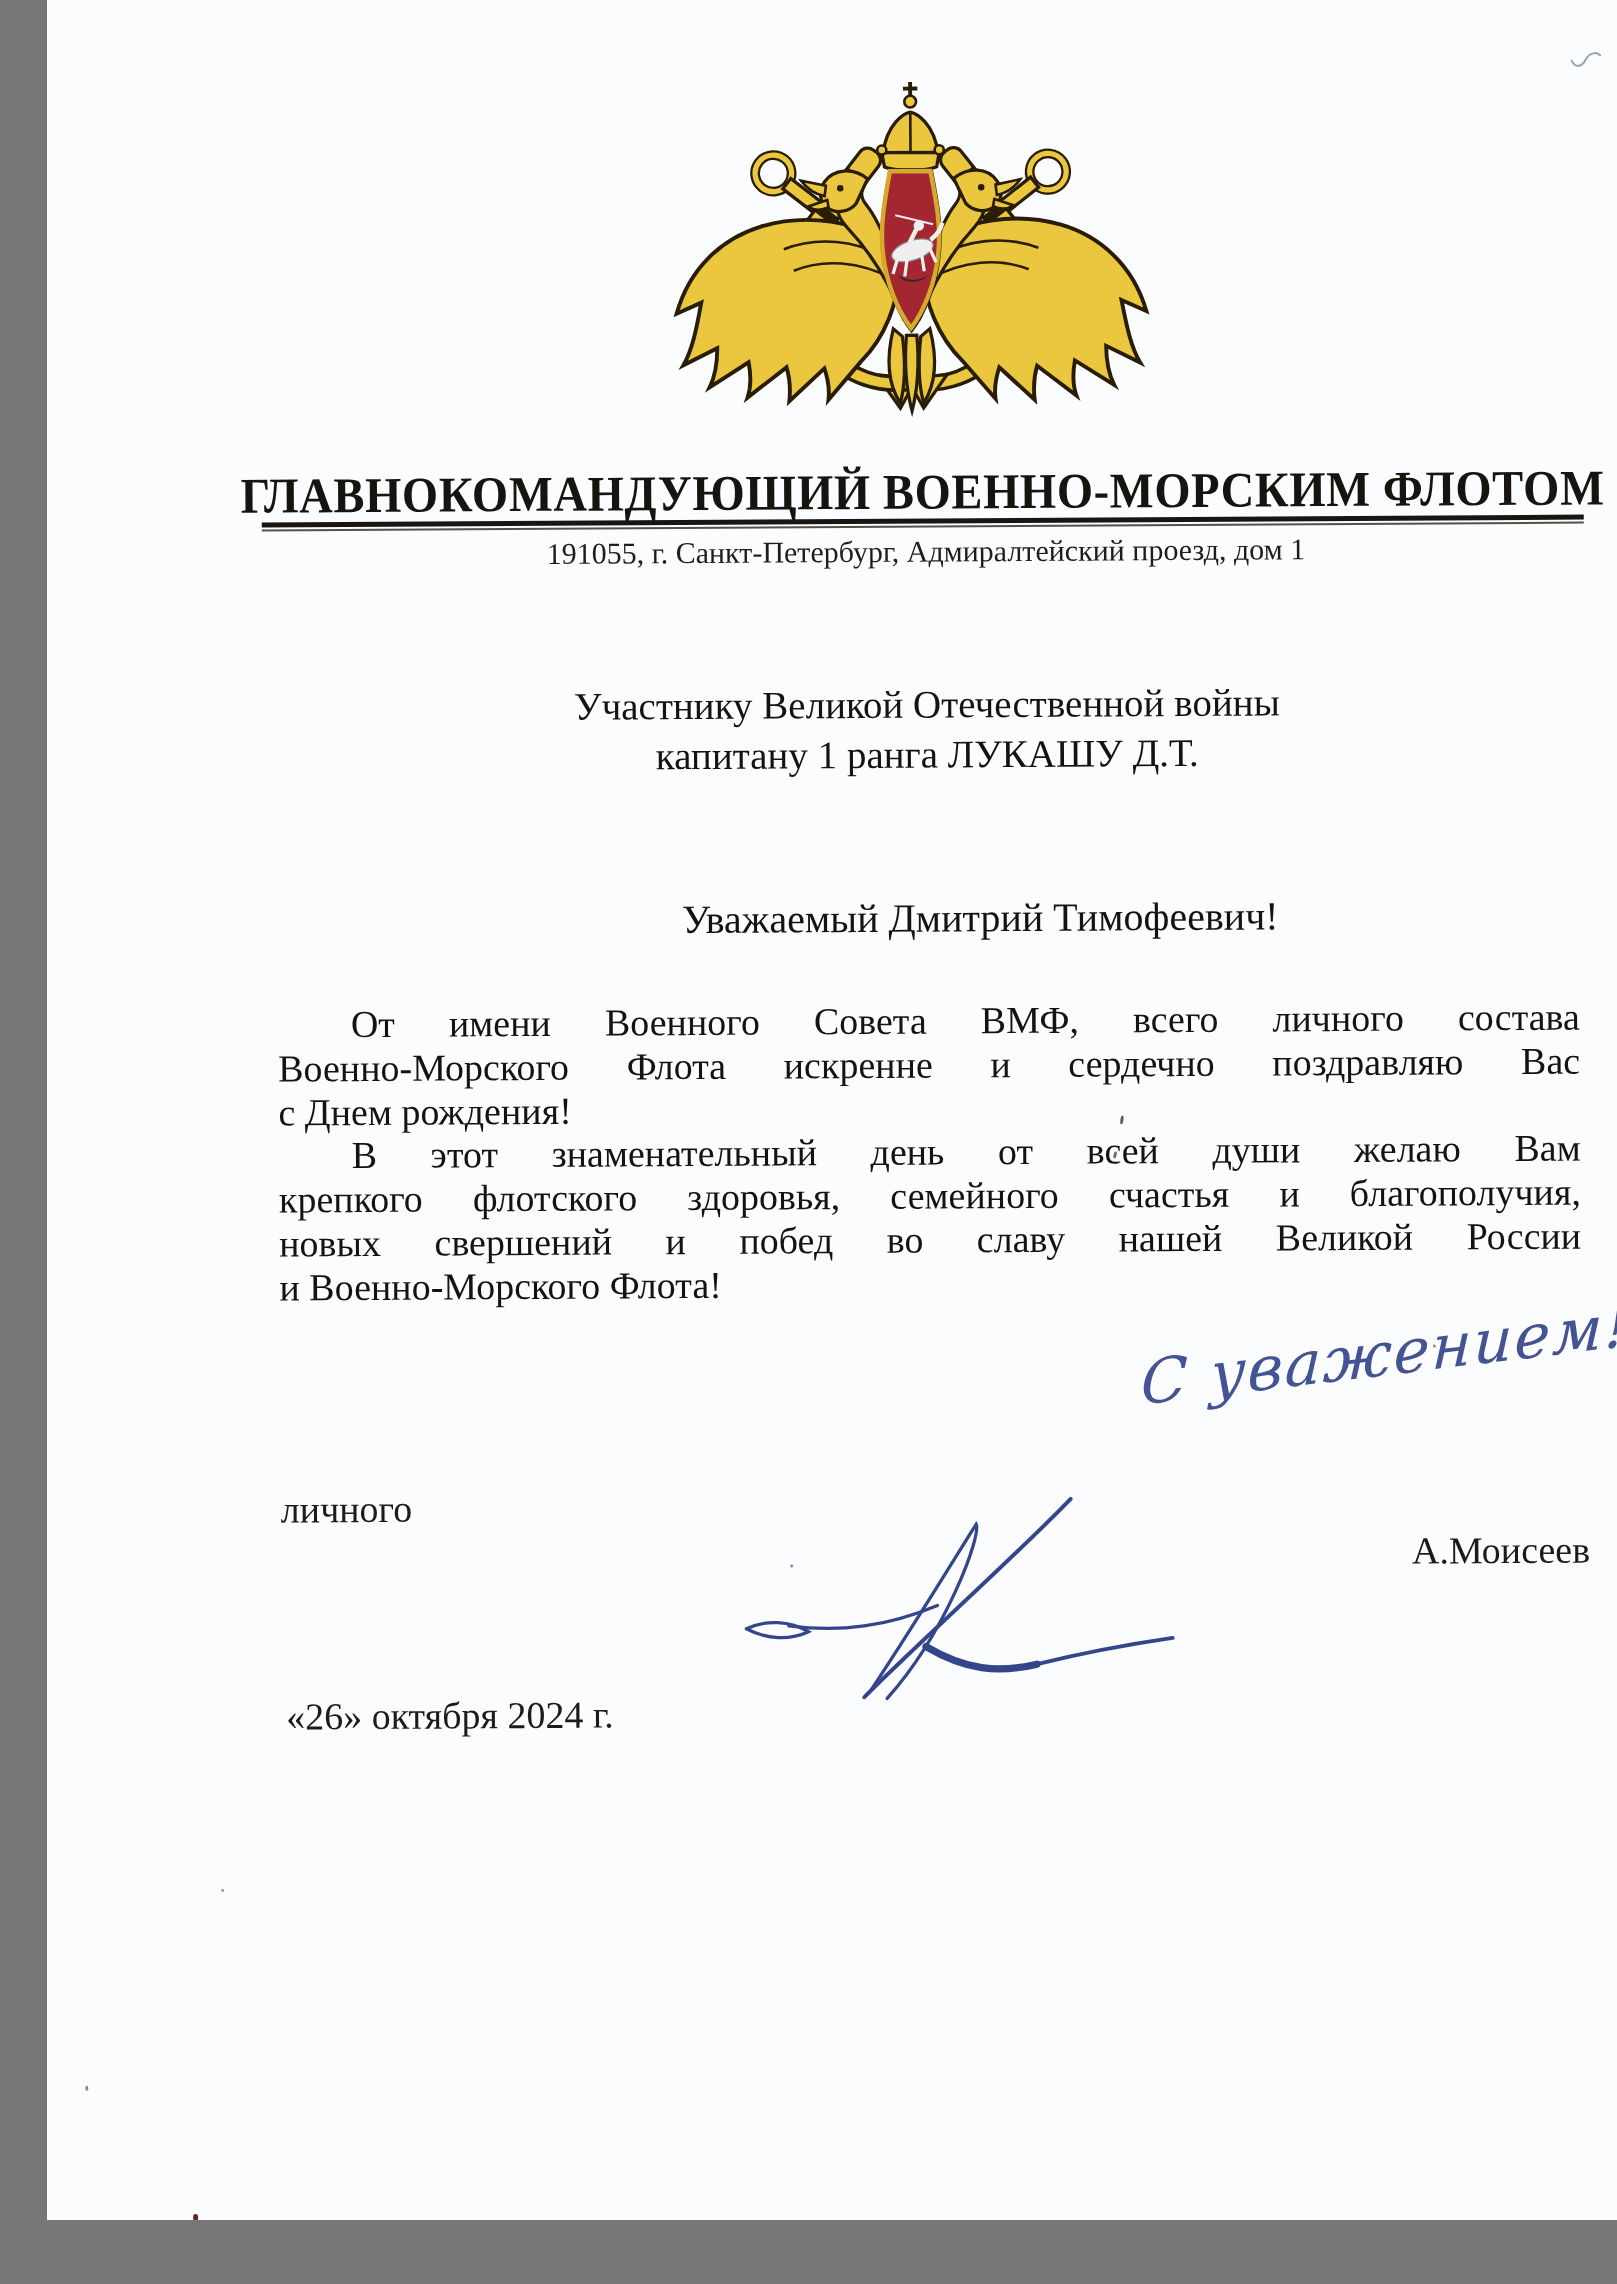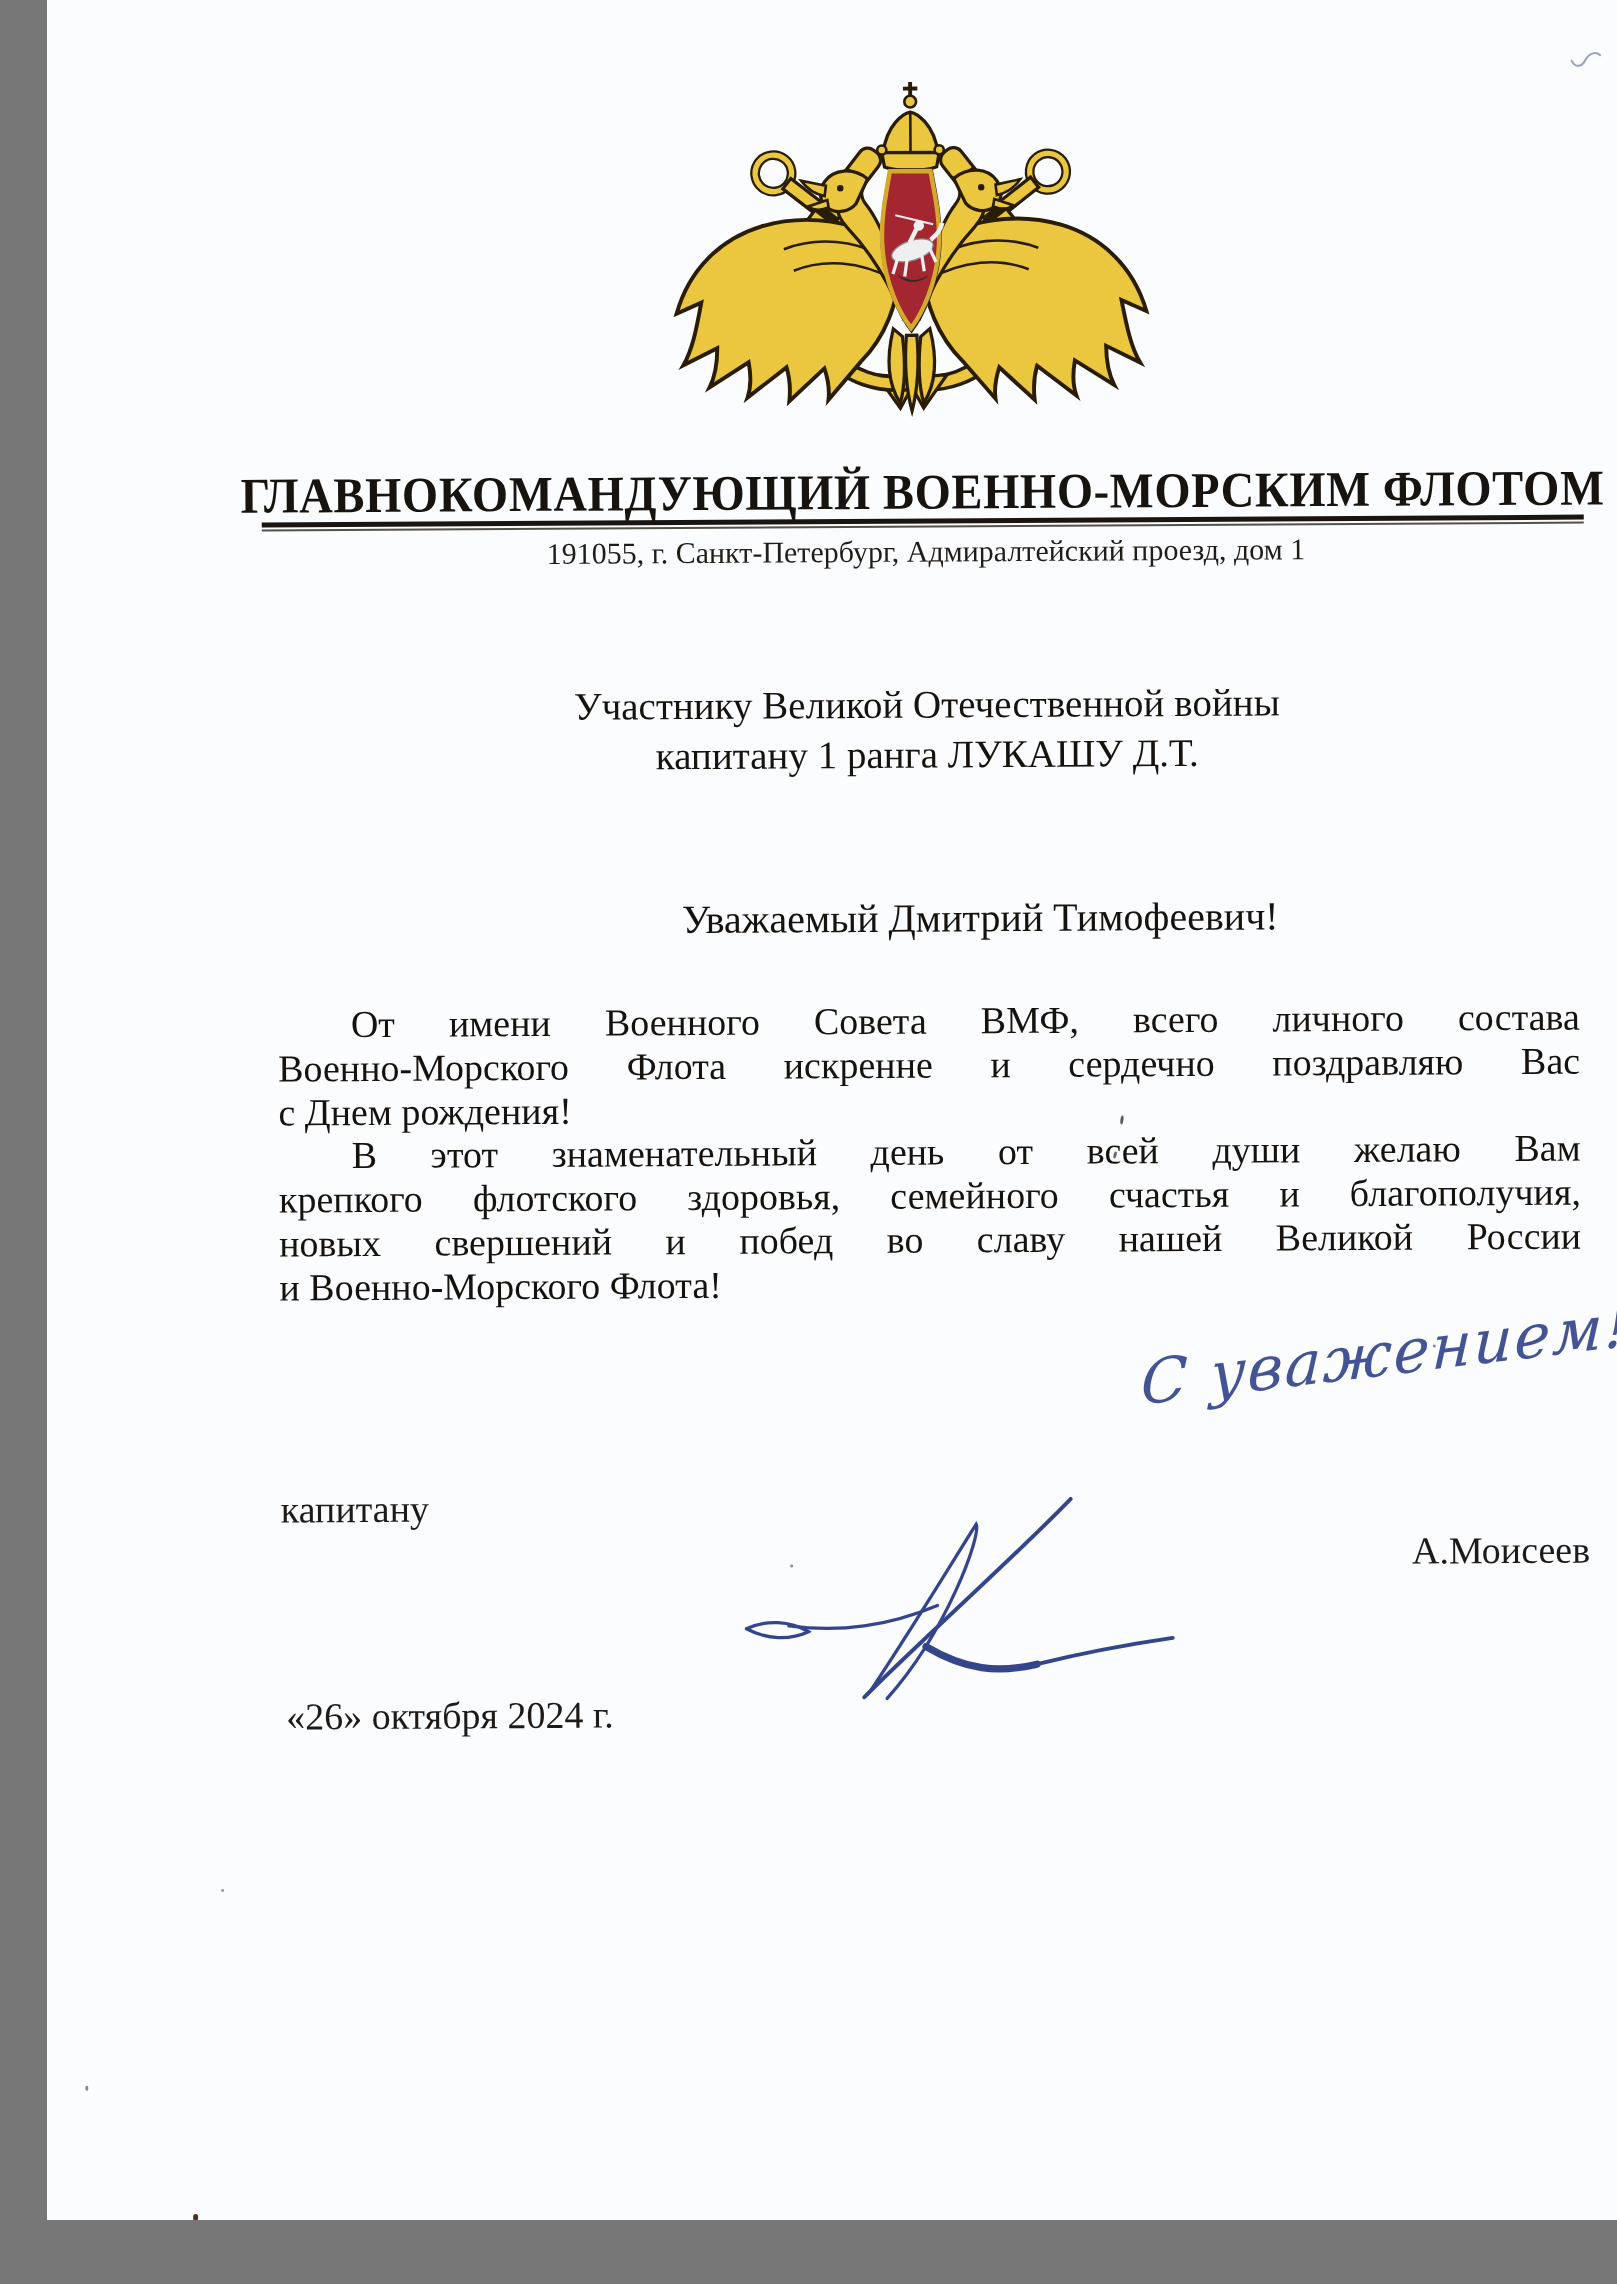--- a/index.html
+++ b/index.html
@@ -145,21 +145,21 @@
 
   <div class="abs bodyblock p2">
     <div class="jline ind">В  этот  знаменательный  день  от  всей  души  желаю  Вам</div>
     <div class="jline">крепкого флотского здоровья, семейного счастья и благополучия,</div>
     <div class="jline">новых  свершений  и  побед  во  славу  нашей  Великой  России</div>
     <div class="lline">и Военно-Морского Флота!</div>
   </div>
 
   <div class="abs handwritten">С уважением!</div>
 
-  <div class="abs rank">капитану</div>
+  <div class="abs rank">личного</div>
   <div class="abs name">А.Моисеев</div>
   <div class="abs date">«26» октября 2024 г.</div>
 
   <div class="abs" style="left:659px;top:1487px;width:483px;height:307px;">
    <svg width="483" height="307" viewBox="0 0 740 470">
      <g fill="none" stroke="#35458b" stroke-linecap="round">
        <path d="M 235,322 C 300,256 480,96 553,20" stroke-width="6"></path>
        <path d="M 246,310 C 320,200 392,82 408,58 C 416,74 362,222 270,324" stroke-width="5"></path>
        <path d="M 55,216 C 85,202 122,204 150,221 C 122,234 86,233 55,216" stroke-width="5"></path>
        <path d="M 120,212 C 200,223 272,213 348,182" stroke-width="5"></path>

